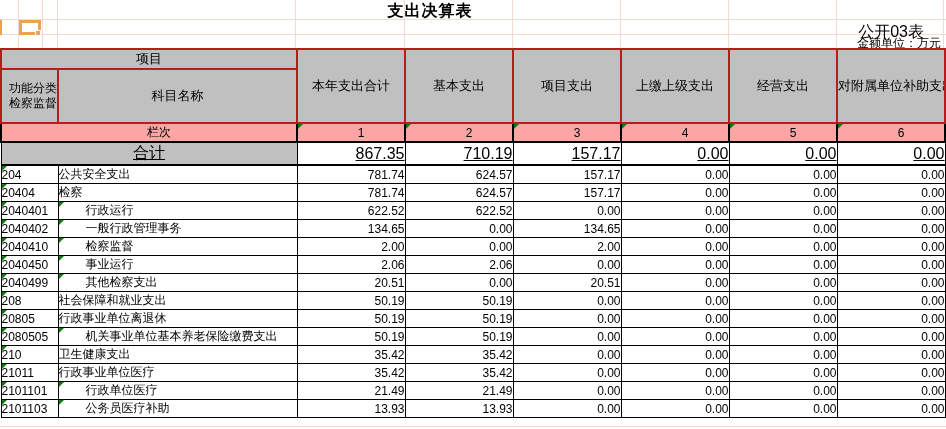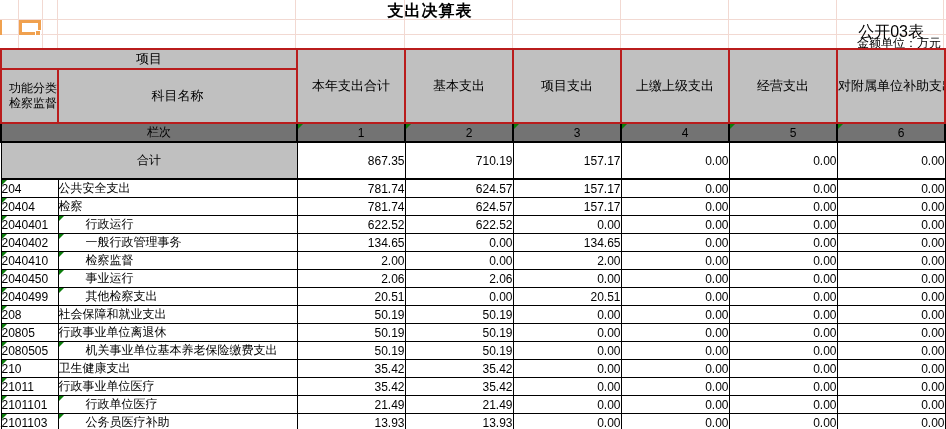--- a/index.html
+++ b/index.html
@@ -26,23 +26,23 @@
   
   table.grid{position:absolute;left:0;top:48px;width:944px;
     border-collapse:collapse;table-layout:fixed;}
   .grid th,.grid td{padding:0;margin:0;position:relative;overflow:hidden;
     white-space:nowrap;font-weight:normal;box-sizing:border-box;}
   .hd{background:#c0c0c0;border:2px solid #b91c1c;font-size:13px;text-align:center;
     white-space:normal;line-height:1.25;}
   tr.h1 .hd{height:20px;}
   tr.h2 .hd{height:54px;}
   .code-hd{text-align:right;padding-left:2px;font-size:12px;}
-  tr.rank th{height:15px;background:#737373;border:2px solid #000;font-size:12px;text-align:center;padding-left:20px;}
-  tr.total td{height:37px;border:1px solid #000;border-top:2px solid #000;
-    border-bottom:2px solid #000;font-size:12px;background:#fff;}
+  tr.rank th{height:15px;background:#fca5a5;border:2px solid #000;font-size:12px;text-align:center;padding-left:20px;}
+  tr.total td{height:23px;border:1px solid #000;border-top:2px solid #000;
+    border-bottom:2px solid #000;font-size:16px;background:#fff;text-decoration:underline;}
   tr.total .label{background:#c0c0c0;text-align:center;}
   tbody td{height:18px;border:1px solid #000;font-size:12px;background:#fff;}
   .num{text-align:right;padding-right:3px;}
   .bold{font-weight:bold;}
   .code{text-align:left;padding-left:2px;}
   .name{text-align:left;padding-left:3px;}
   .name.indent{padding-left:27px;}
   .tri-icon{position:absolute;top:0;left:0;width:0;height:0;
     border-top:5px solid #0b7d0b;border-right:5px solid transparent;}
 </style>

